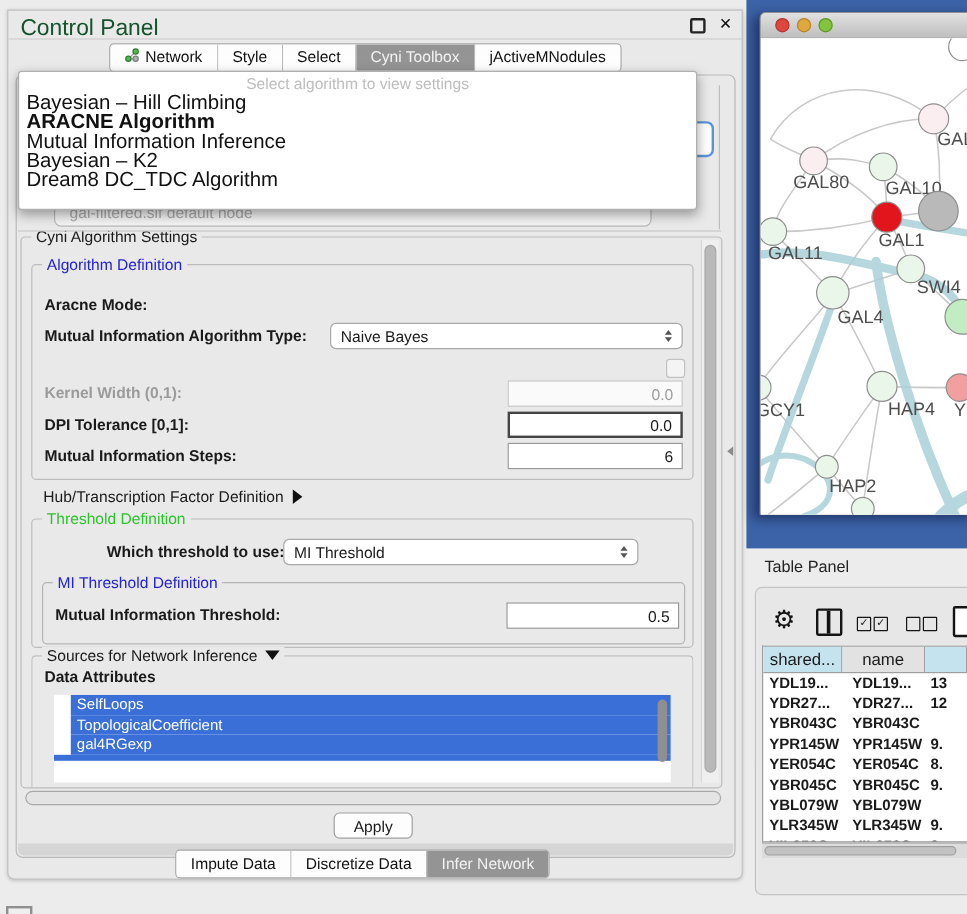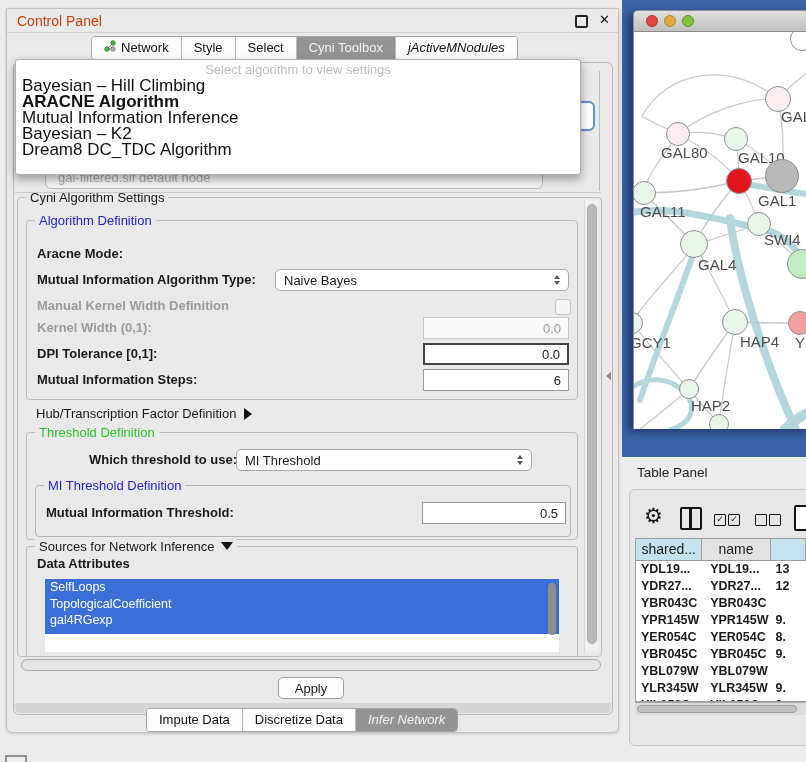--- a/index.html
+++ b/index.html
@@ -3,28 +3,28 @@
 <meta charset="utf-8">
 <style>
   html,body{margin:0;padding:0;}
   #root{position:relative;width:806px;height:762px;background:#ececec;overflow:hidden;
         font-family:"Liberation Sans","DejaVu Sans",sans-serif;color:#1a1a1a;}
   .abs{position:absolute;}
   
   .cp-window{position:absolute;left:6px;top:8px;width:611px;height:723px;background:#e9e9e9;
              border:1px solid #c2c2c2;border-radius:0 0 6px 6px;box-shadow:0 1px 3px rgba(0,0,0,.18);}
   .cp-titlebar{position:absolute;left:0;top:0;width:100%;height:23px;border-bottom:1px solid #cfcfcf;}
-  .cp-title{position:absolute;left:10px;top:4px;font-size:14px;color:#c2410c;}
+  .cp-title{position:absolute;left:10px;top:4px;font-size:19px;color:#14532d;}
   .float-btn{position:absolute;right:30px;top:6px;width:9px;height:9px;border:2px solid #222;border-radius:2px;}
   .close-btn{position:absolute;right:8px;top:3px;font-size:13px;font-weight:bold;color:#111;}
   
   .seg{position:absolute;display:flex;border:1px solid #a6a6a6;border-radius:4px;overflow:hidden;background:#fff;height:22px;}
   .seg .tab{display:flex;align-items:center;gap:5px;padding:0 12px;font-size:13px;line-height:22px;
             border-right:1px solid #b9b9b9;background:#fdfdfd;color:#111;white-space:nowrap;cursor:default;}
-  .seg .tab:last-child{border-right:none;font-style:italic;}
+  .seg .tab:last-child{border-right:none;}
   .seg .tab.sel{background:#949494;color:#f3f3f3;}
   
   .content-panel{position:absolute;left:6px;top:53px;width:598px;height:651px;background:#e9e9e9;
                  border:1px solid #b9b9b9;border-radius:6px;}
   .content-footer{position:absolute;left:1px;bottom:1px;width:calc(100% - 2px);height:10px;background:#d5d5d5;border-radius:0 0 5px 5px;}
   
   .dd-overlay{position:absolute;left:8px;top:50px;width:564px;height:114px;background:#fff;
               border:1px solid #b0b0b0;border-radius:3px;box-shadow:0 4px 10px rgba(0,0,0,.35);z-index:20;}
   .dd-ph{height:16px;text-align:center;color:#bdbdbd;font-size:13px;padding-top:2px;}
   .dd-item{font-size:17px;line-height:16.1px;padding-left:6px;color:#111;}
@@ -51,21 +51,21 @@
   .tri-dn{width:0;height:0;border-left:3.5px solid transparent;border-right:3.5px solid transparent;border-top:4px solid #555;}
   .tfield{position:absolute;height:22px;background:#fff;border:1px solid #999;box-sizing:border-box;
           display:flex;align-items:center;justify-content:flex-end;font-size:13px;padding:0 7px;}
   .tfield.dis{background:#fafafa;border-color:#c6c6c6;color:#9b9b9b;}
   .tfield.focus{border:2px solid #444;}
   .checkbox{position:absolute;width:14px;height:14px;background:#f4f4f4;border:1px solid #c2c2c2;border-radius:3px;}
   .tri-right{display:inline-block;width:0;height:0;border-top:6px solid transparent;border-bottom:6px solid transparent;border-left:8px solid #111;margin-left:8px;vertical-align:-2px;}
   .tri-down-big{display:inline-block;width:0;height:0;border-left:6px solid transparent;border-right:6px solid transparent;border-top:8px solid #111;margin-left:6px;vertical-align:1px;}
   
   .attr-list{position:absolute;background:#fff;overflow:hidden;}
-  .attr-item{background:#3a6fd8;color:#fff;font-size:12.5px;line-height:16.5px;padding-left:5px;}
+  .attr-item{background:#3a6fd8;color:#fff;font-size:12.5px;line-height:16.5px;padding-left:5px;margin-left:14px;}
   .attr-partial{background:#3a6fd8;height:5px;}
   .list-scroll{position:absolute;right:3px;top:4px;width:8px;height:52px;background:#8f8f8f;border-radius:4px;}
   
   .vscroll-track{position:absolute;width:14px;background:#efefef;border-left:1px solid #d8d8d8;}
   .vscroll-thumb{position:absolute;left:2px;width:10px;background:#b9b9b9;border-radius:5px;border:1px solid #a8a8a8;box-sizing:border-box;}
   .hscroll-pill{position:absolute;height:12px;background:#e4e4e4;border:1px solid #a9a9a9;border-radius:6px;box-sizing:border-box;}
   
   .btn{position:absolute;height:22px;background:#fdfdfd;border:1px solid #a0a0a0;border-radius:5px;
        font-size:13px;display:flex;align-items:center;justify-content:center;box-sizing:border-box;}
   
@@ -177,21 +177,20 @@
 
         <span class="flabel" style="left:10px;top:48px;">Mutual Information Algorithm Type:</span>
         <div class="combo" style="left:248px;top:48px;width:294px;">
           <span>Naive Bayes</span>
           <span class="stepper">
               <span class="tri-up"></span>
               <span class="tri-dn"></span>
             </span>
         </div>
 
-        <span class="flabel dis" style="left:10px;top:74px;">Manual Kernel Width Definition</span>
         <div class="checkbox" style="left:528px;top:78px;"></div>
 
         <span class="flabel dis" style="left:10px;top:96px;">Kernel Width (0,1):</span>
         <div class="tfield dis" style="left:396px;top:96px;width:146px;">
           <span>0.0</span>
         </div>
 
         <span class="flabel" style="left:10px;top:122px;">DPI Tolerance [0,1]:</span>
         <div class="tfield focus" style="left:396px;top:122px;width:146px;">
           <span>0.0</span>
@@ -309,21 +308,21 @@
       </svg>
       <div id="netNodes">
           <div class="node" style="left: 156px; top: -5px; width: 24px; height: 24px; background: rgb(255, 255, 255);"></div>
           <div class="node" style="left: 131px; top: 54px; width: 26px; height: 26px; background: rgb(250, 238, 240);"></div>
           <div class="nlabel" style="left: 147px; top: 76px;">GAL</div>
           <div class="node" style="left: 32px; top: 90px; width: 24px; height: 24px; background: rgb(250, 238, 240);"></div>
           <div class="nlabel" style="left: 27px; top: 112px;">GAL80</div>
           <div class="node" style="left: 90px; top: 95px; width: 24px; height: 24px; background: rgb(234, 246, 234);"></div>
           <div class="nlabel" style="left: 104px; top: 117px;">GAL10</div>
           <div class="node" style="left: 92px; top: 136px; width: 26px; height: 26px; background: rgb(227, 21, 28);"></div>
-          <div class="nlabel" style="left: 124px; top: 160px;">GAL1</div>
+          <div class="nlabel" style="left: 98px; top: 160px;">GAL1</div>
           <div class="node" style="left: 131px; top: 127px; width: 34px; height: 34px; background: rgb(185, 185, 185);"></div>
           <div class="node" style="left: -2px; top: 149px; width: 24px; height: 24px; background: rgb(234, 246, 234);"></div>
           <div class="nlabel" style="left: 6px; top: 171px;">GAL11</div>
           <div class="node" style="left: 113px; top: 180px; width: 24px; height: 24px; background: rgb(234, 246, 234);"></div>
           <div class="nlabel" style="left: 130px; top: 199px;">SWI4</div>
           <div class="node" style="left: 153px; top: 217px; width: 30px; height: 30px; background: rgb(194, 236, 194);"></div>
           <div class="node" style="left: 46px; top: 198px; width: 28px; height: 28px; background: rgb(234, 246, 234);"></div>
           <div class="nlabel" style="left: 64px; top: 224px;">GAL4</div>
           <div class="node" style="left: -13px; top: 280px; width: 22px; height: 22px; background: rgb(234, 246, 234);"></div>
           <div class="nlabel" style="left: -4px; top: 302px;">GCY1</div>

